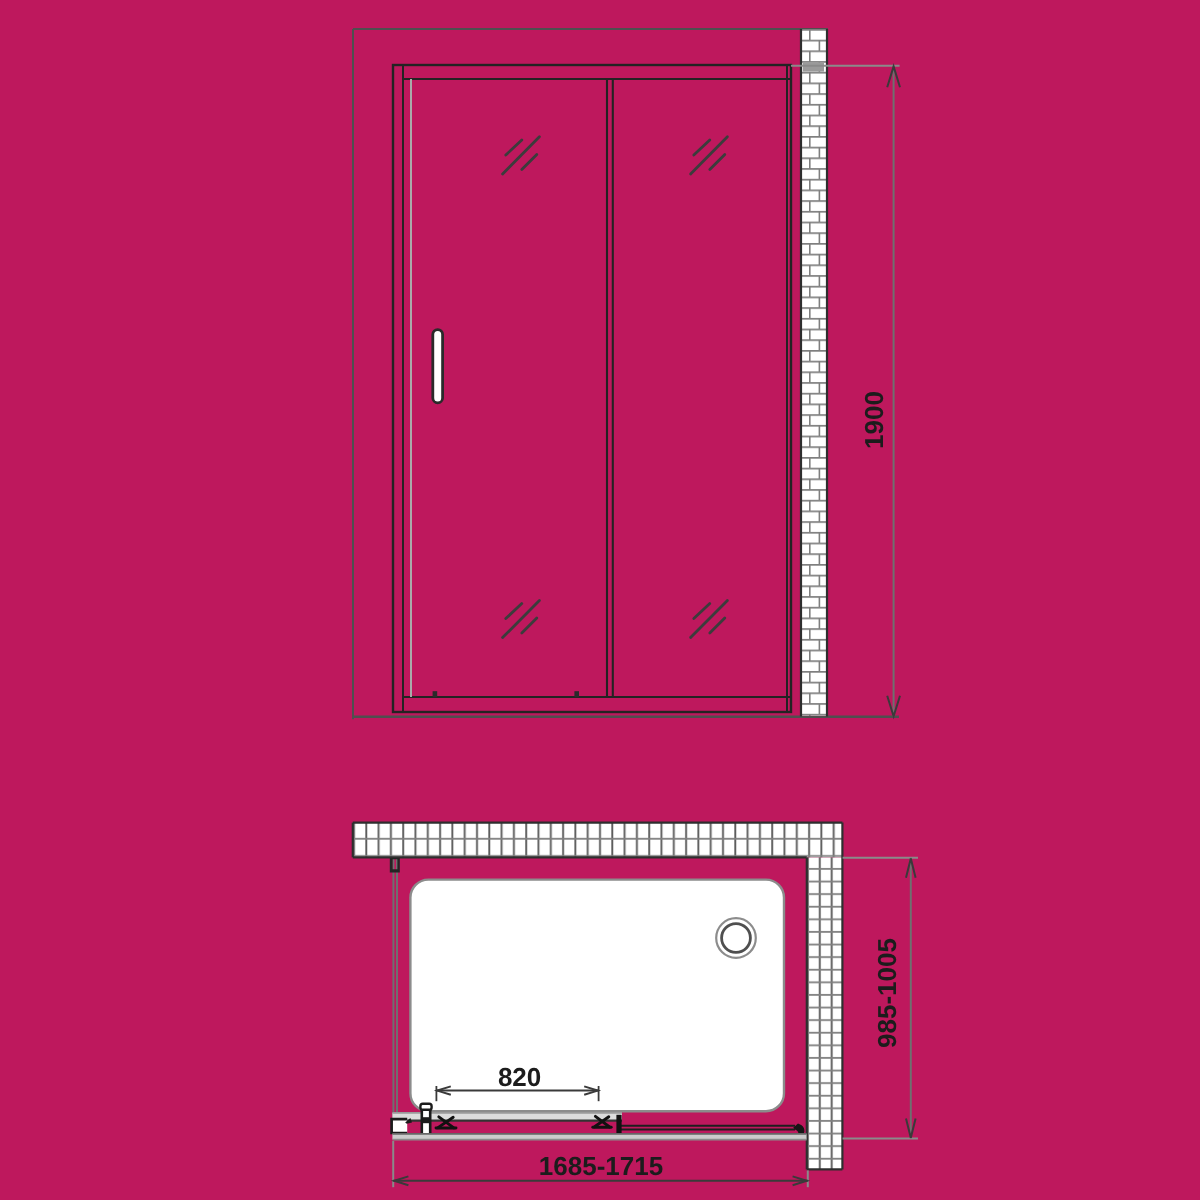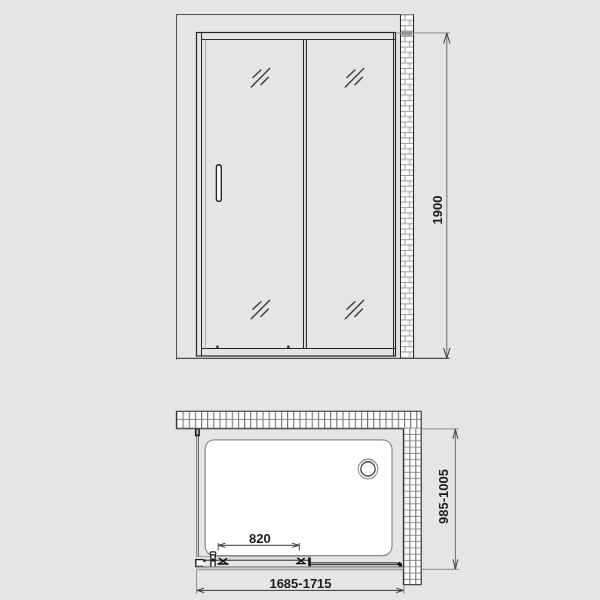--- a/index.html
+++ b/index.html
@@ -1,16 +1,16 @@
 <!DOCTYPE html>
 <html><head>
 <meta charset="utf-8">
 <style>
   html,body{margin:0;padding:0;background:#ffffff;}
-  .wrap{width:600px;height:600px;position:relative;background:#e5e5e5;}
+  .wrap{width:600px;height:600px;position:relative;background:#be185d;}
   text{font-family:"Liberation Sans",sans-serif;font-weight:bold;fill:#1c1c1c;}
 </style>
 </head>
 <body>
 <div class="wrap">
 <svg width="600" height="600" viewBox="0 0 600 600" xmlns="http://www.w3.org/2000/svg">
 <defs>
   <pattern id="brick" x="400.5" y="14.5" width="13" height="10.7" patternUnits="userSpaceOnUse">
     <rect x="0" y="0" width="13" height="10.7" fill="#ffffff"></rect>
     <path d="M0,0.45 H13 M0,5.8 H13" stroke="#7f7f7f" stroke-width="0.8" fill="none"></path>

